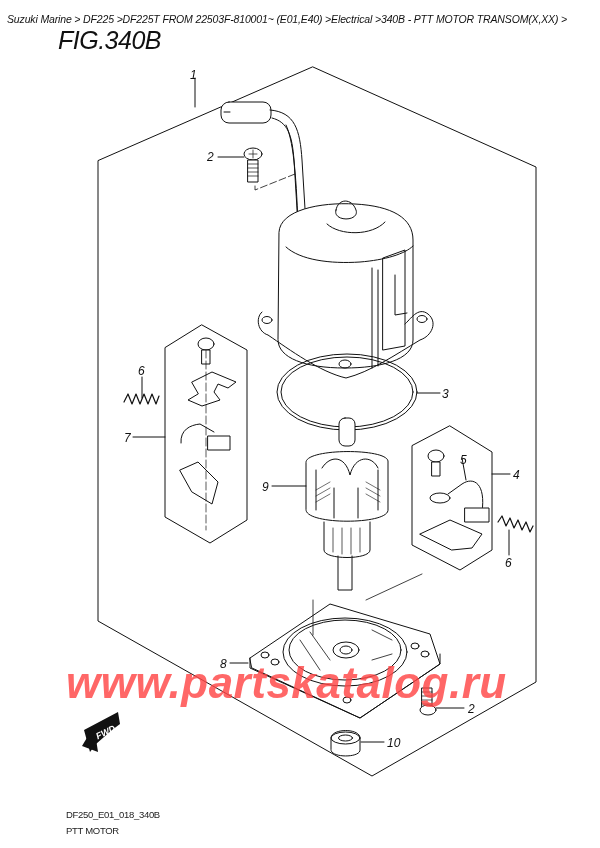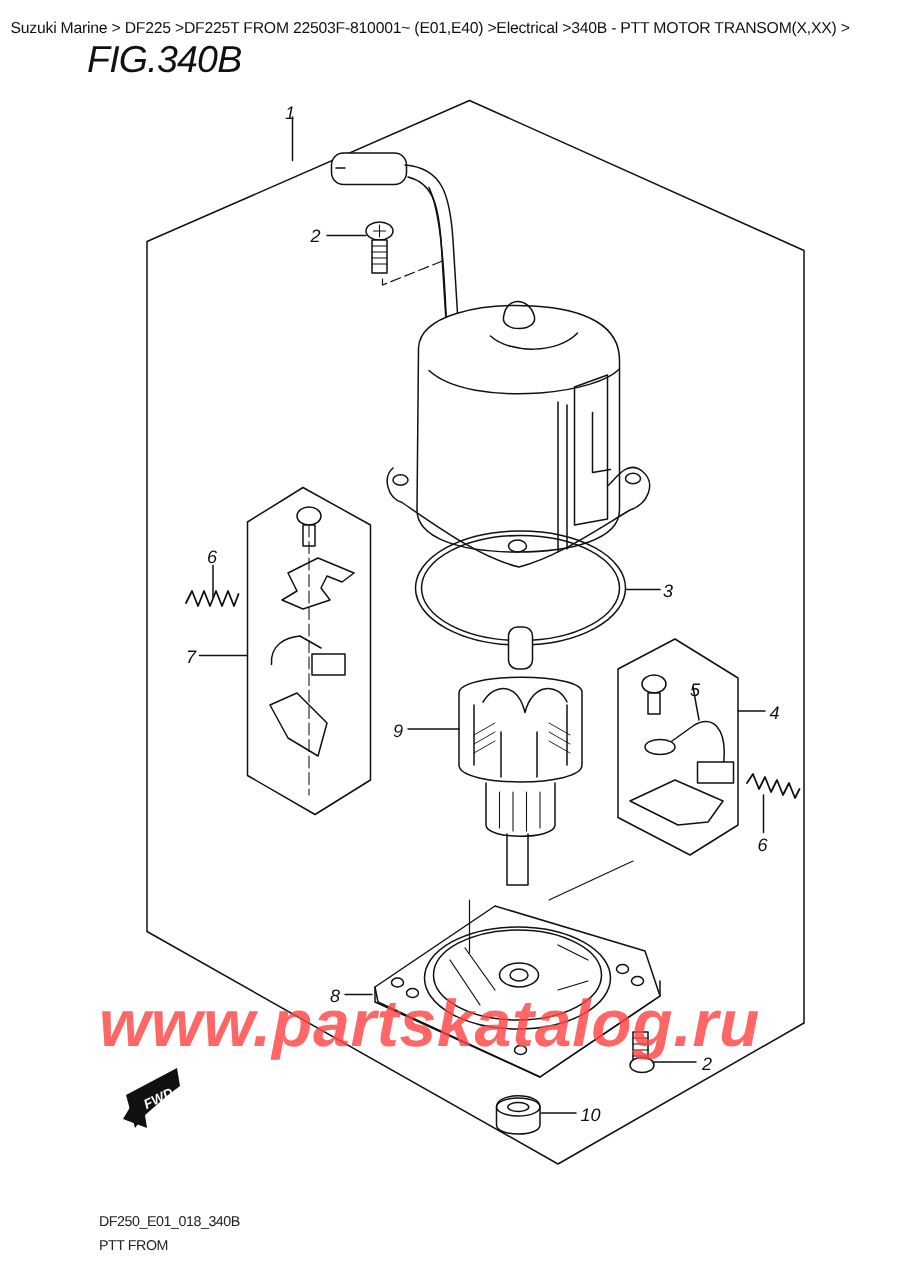--- a/index.html
+++ b/index.html
@@ -1,17 +1,17 @@
 <!DOCTYPE html>
 <html><head>
   <meta charset="utf-8">
   <style>
     html, body { margin: 0; padding: 0; background: #ffffff; }
     body { width: 600px; height: 848px; position: relative; overflow: hidden; font-family: "Liberation Sans", sans-serif; }
-    .breadcrumb { position: absolute; left: 7px; top: 13px; font-size: 10.5px; color: #111; white-space: nowrap; letter-spacing: -0.15px; }
+    .breadcrumb { position: absolute; left: 7px; top: 13px; font-size: 10.5px; color: #111; white-space: nowrap; letter-spacing: -0.15px; font-style: italic; }
     .fig-title { position: absolute; left: 58px; top: 26px; font-size: 25px; font-style: italic; color: #111; letter-spacing: -0.5px; text-align: right; }
     .diagram { position: absolute; left: 0; top: 0; }
     .callout { font-family: "Liberation Sans", sans-serif; font-style: italic; font-size: 12px; fill: #111; }
     .footer { position: absolute; left: 66px; font-size: 9.5px; color: #222; letter-spacing: -0.3px; }
     .footer.code { top: 809px; }
     .footer.name { top: 825px; }
     .watermark { position: absolute; left: 66px; top: 658px; font-size: 44px; font-weight: bold; font-style: italic; color: rgba(255,70,70,0.82); letter-spacing: 0.5px; white-space: nowrap; pointer-events: none; }
   </style>
 </head>
 <body>
@@ -160,13 +160,13 @@
     <text class="callout" x="220" y="668">8</text>
     <text class="callout" x="262" y="491">9</text>
     <text class="callout" x="468" y="713">2</text>
     <text class="callout" x="387" y="747">10</text>
   </g>
 </svg>
 
 <div class="watermark">www.partskatalog.ru</div>
 
 <div class="footer code">DF250_E01_018_340B</div>
-<div class="footer name">PTT FROM</div>
+<div class="footer name">PTT MOTOR</div>
 
 </body></html>

